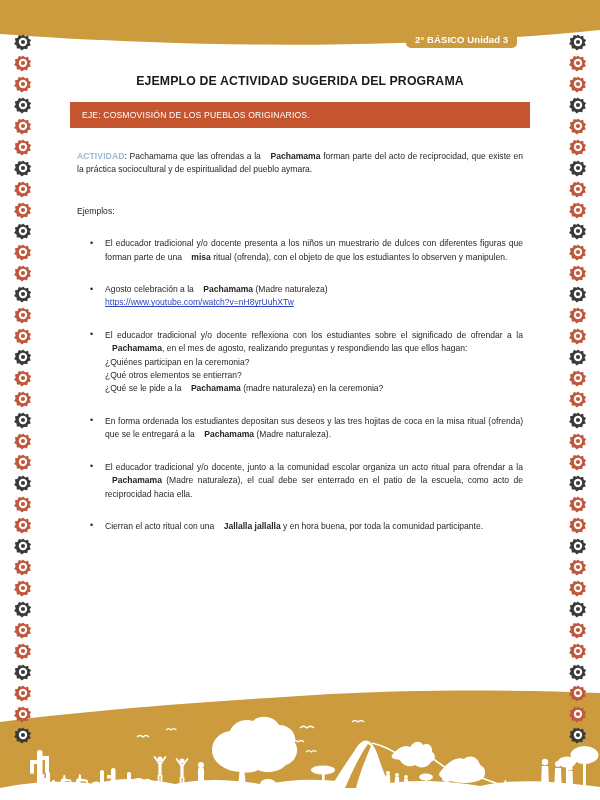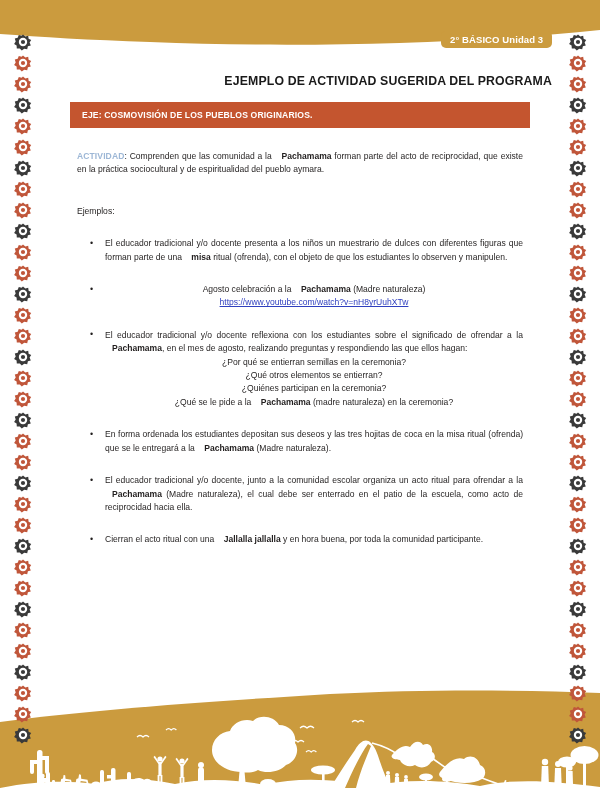--- a/index.html
+++ b/index.html
@@ -35,21 +35,21 @@
     top: 27px;
     left: 485px;
     width: 8px;
     height: 10px;
     background: #cb9b3e;
     z-index: 3;
   }
   .badge {
     position: absolute;
     top: 31px;
-    left: 441px;
+    left: 406px;
     height: 17px;
     padding: 0 9px;
     background: #cb9b3e;
     border-radius: 5px;
     color: #ffffff;
     font-size: 9.5px;
     font-weight: bold;
     line-height: 17px;
     letter-spacing: 0.1px;
     white-space: nowrap;
@@ -72,34 +72,34 @@
   
   .content {
     position: absolute;
     top: 66px;
     left: 48px;
     width: 504px;
     z-index: 6;
   }
 
   .doc-title {
-    text-align: right;
+    text-align: center;
     font-size: 12.3px;
     font-weight: bold;
     color: #1a1a1a;
     letter-spacing: 0.15px;
     padding: 8px 0 10px 0;
   }
 
   .eje-bar {
     margin: 4px 22px 0 22px;
     background: #c4552f;
     color: #ffffff;
     font-size: 8.6px;
-    font-weight: bold;
+    font-weight: normal;
     letter-spacing: 0.15px;
     padding: 7px 0 7px 12px;
     height: 26px;
     line-height: 12px;
   }
 
   .body-block {
     margin: 22px 29px 0 29px;
     font-size: 8.55px;
     line-height: 13.4px;
@@ -138,21 +138,21 @@
     content: "\2022";
     position: absolute;
     left: 13px;
     top: -0.5px;
     font-size: 9px;
     color: #221f1f;
   }
 
   .sub-line {
     display: block;
-    text-align: center;
+    text-align: left;
     text-indent: 0;
   }
 
   b { font-weight: bold; padding-left: 7px; }
 
   a.url-link {
     color: #2f3fbf;
   }
 
   
@@ -408,41 +408,40 @@
 
   <div class="content">
 
     <div class="doc-title">EJEMPLO DE ACTIVIDAD SUGERIDA DEL PROGRAMA</div>
 
     <div class="eje-bar">EJE: COSMOVISIÓN DE LOS PUEBLOS ORIGINARIOS.</div>
 
     <div class="body-block">
 
       <div class="activity-line">
-        <span class="lbl">ACTIVIDAD</span><span>:</span><span> Comprenden que las comunidad a la </span><b>Pachamama</b><span> forman parte del acto de reciprocidad, que existe en la práctica sociocultural y de espiritualidad del pueblo aymara.</span>
+        <span class="lbl">ACTIVIDAD</span><span>:</span><span> Pachamama que las ofrendas a la </span><b>Pachamama</b><span> forman parte del acto de reciprocidad, que existe en la práctica sociocultural y de espiritualidad del pueblo aymara.</span>
       </div>
 
       <div class="ejemplos">Ejemplos:</div>
 
       <ul class="bullets">
 
         <li>
           <span>El educador tradicional y/o docente presenta a los niños un muestrario de dulces con diferentes figuras que forman parte de una </span><b>misa</b><span> ritual (ofrenda), con el objeto de que los estudiantes lo observen y manipulen.</span>
         </li>
 
         <li>
           <span class="sub-line"><span> Agosto celebración a la </span><b>Pachamama</b><span> (Madre naturaleza)</span></span>
           <span class="sub-line"><a class="url-link" href="#">https://www.youtube.com/watch?v=nH8yrUuhXTw</a></span>
         </li>
 
         <li>
           <span>El educador tradicional y/o docente reflexiona con los estudiantes sobre el significado de ofrendar a la </span><b>Pachamama</b><span>, en el mes de agosto, realizando preguntas y respondiendo las que ellos hagan:</span>
-          <span class="sub-line">¿Por qué se entierran semillas en la ceremonia?</span>
+          <span class="sub-line">¿Quiénes participan en la ceremonia?</span>
           <span class="sub-line">¿Qué otros elementos se entierran?</span>
-          <span class="sub-line">¿Quiénes participan en la ceremonia?</span>
           <span class="sub-line"><span>¿Qué se le pide a la </span><b>Pachamama</b><span> (madre naturaleza) en la ceremonia?</span></span>
         </li>
 
 
         <li>
           <span>En forma ordenada los estudiantes depositan sus deseos y las tres hojitas de coca en la misa ritual (ofrenda) que se le entregará a la </span><b>Pachamama</b><span> (Madre naturaleza).</span>
         </li>
 
         <li>
           <span>El educador tradicional y/o docente, junto a la comunidad escolar organiza un acto ritual para ofrendar a la </span><b>Pachamama</b><span> (Madre naturaleza), el cual debe ser enterrado en el patio de la escuela, como acto de reciprocidad hacia ella.</span>

